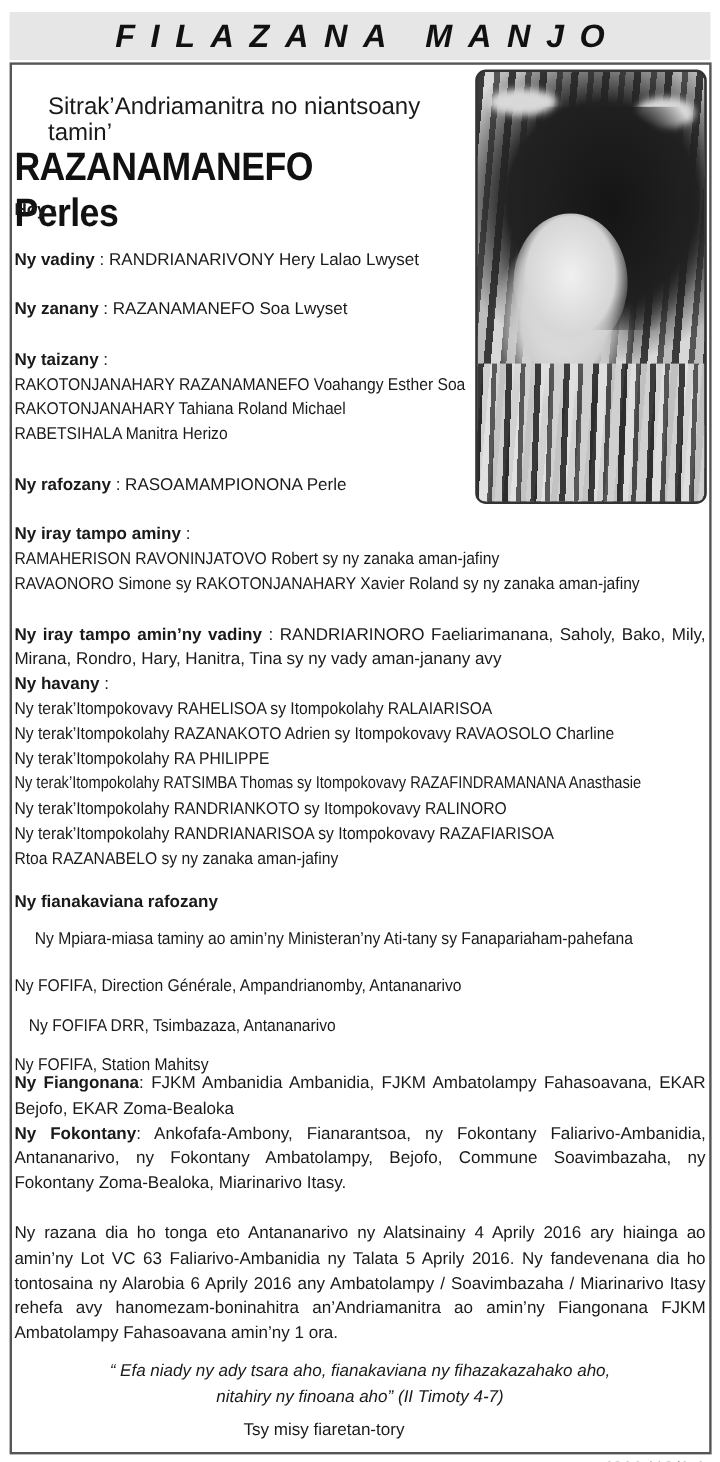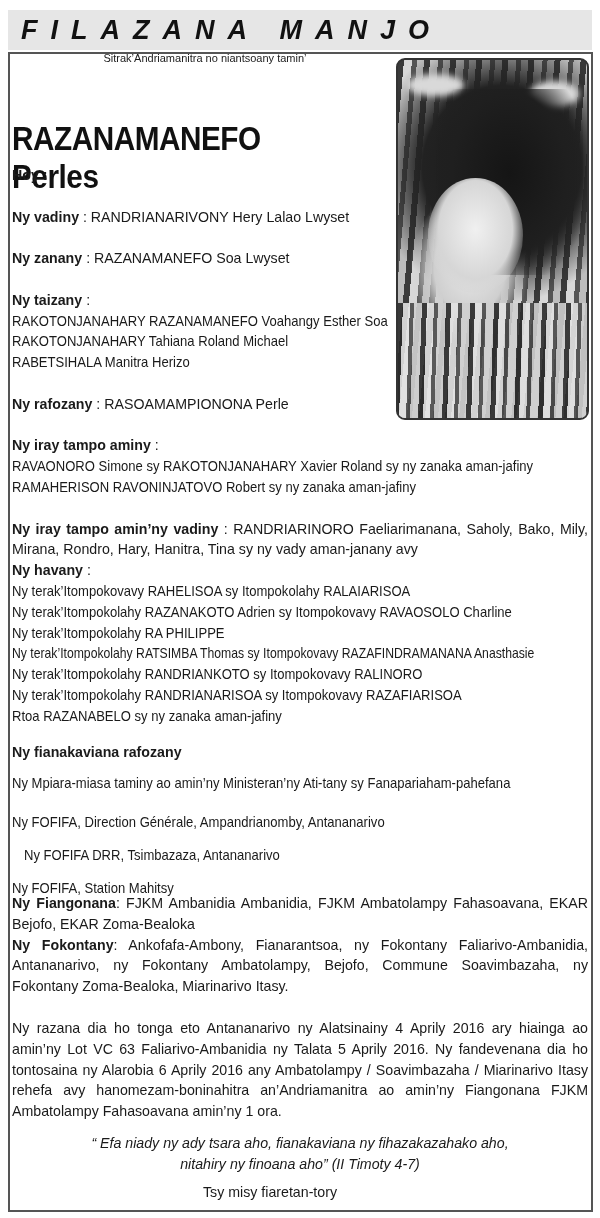--- a/index.html
+++ b/index.html
@@ -1,41 +1,41 @@
 <!DOCTYPE html>
 <html><head>
 <meta charset="utf-8">
 <style>
   html, body { margin: 0; padding: 0; background: #ffffff; }
   body { width: 600px; height: 1218px; position: relative; overflow: hidden;
          font-family: "Liberation Sans", sans-serif; color: #1a1a1a; }
   .header-band { position: absolute; left: 8px; top: 10px; width: 584px; height: 40px;
-                 background: #e6e6e6; display: flex; align-items: center; justify-content: flex-start; }
+                 background: #e6e6e6; display: flex; align-items: center; justify-content: center; }
   .header-title { font-family: "Liberation Sans", sans-serif; font-weight: bold; font-style: italic;
                   font-size: 27px; letter-spacing: 13px; color: #111; padding-left: 13px; }
   .frame { position: absolute; left: 8px; top: 52px; width: 581px; height: 1156px;
            border: 2px solid #555; }
   .photo { position: absolute; left: 396px; top: 58px; width: 193px; height: 362px;
            border: 2px solid #333; border-radius: 9px; overflow: hidden; box-sizing: border-box;
            background:
              radial-gradient(ellipse 42% 28% at 38% 58%, #e8e8e8 0%, #cfcfcf 45%, rgba(60,60,60,0) 75%),
              radial-gradient(ellipse 70% 38% at 55% 30%, #1a1a1a 0%, #222 60%, rgba(40,40,40,0) 100%),
              repeating-linear-gradient(95deg, #3a3a3a 0 6px, #d8d8d8 6px 14px, #555 14px 19px, #bdbdbd 19px 26px),
              #444; }
   .photo .hair { position: absolute; left: 20%; top: 8%; width: 78%; height: 52%;
                  background: radial-gradient(ellipse at 50% 45%, #151515 0%, #1f1f1f 55%, rgba(30,30,30,0) 80%); }
   .photo .face { position: absolute; left: 16%; top: 33%; width: 50%; height: 32%;
                  background: radial-gradient(ellipse at 50% 45%, #f0f0f0 0%, #d6d6d6 55%, rgba(200,200,200,0) 78%);
                  border-radius: 50%; }
   .photo .shirt { position: absolute; left: 0; bottom: 0; width: 100%; height: 32%;
                   background: repeating-linear-gradient(92deg, #2a2a2a 0 5px, #e2e2e2 5px 12px, #4a4a4a 12px 16px, #cfcfcf 16px 24px); opacity: 0.9; }
   .photo .bg-leaf { position: absolute; background: #d9d9d9; filter: blur(3px); border-radius: 50%; }
 
-  .announce { position: absolute; left: 40px; top: 47px; width: 330px; text-align: center;
-              font-size: 11px; line-height: 22px; }
+  .announce { position: absolute; left: 40px; top: 78px; width: 330px; 
+              font-size: 20px; line-height: 22px; }
   .deceased-name { position: absolute; left: 12px; top: 120px; width: 380px;
                    font-family: "Liberation Sans", sans-serif; font-weight: bold; font-size: 33px;
                    letter-spacing: -0.5px; transform: scaleX(0.9); transform-origin: left center; color: #111; }
   .content { position: absolute; left: 12px; top: 165px; width: 576px;
              font-size: 14.2px; line-height: 20.8px; }
   .content p { margin: 0; }
   .b { font-weight: bold; }
   .narrow { display: inline-block; transform: scaleX(0.92); transform-origin: left center; white-space: nowrap; }
   .blk { position: absolute; left: 12px; width: 576px; font-size: 14.2px; line-height: 20.8px; }
   .just { text-align: justify; }
@@ -75,37 +75,37 @@
   <p><span class="b">Ny zanany</span><span> : </span><span>RAZANAMANEFO Soa Lwyset</span></p>
   <p>&nbsp;</p>
   <p><span class="b">Ny taizany</span><span> :</span></p>
   <p><span class="narrow">RAKOTONJANAHARY  RAZANAMANEFO Voahangy Esther Soa</span></p>
   <p><span class="narrow">RAKOTONJANAHARY Tahiana Roland Michael</span></p>
   <p><span class="narrow">RABETSIHALA Manitra Herizo</span></p>
   <p>&nbsp;</p>
   <p><span class="b">Ny rafozany</span><span> : </span><span>RASOAMAMPIONONA Perle</span></p>
   <p>&nbsp;</p>
   <p><span class="b">Ny iray tampo aminy</span><span> :</span></p>
+  <p><span class="narrow">RAMAHERISON RAVONINJATOVO Robert sy ny zanaka aman-jafiny</span></p>
   <p><span class="narrow">RAVAONORO Simone sy RAKOTONJANAHARY Xavier Roland sy ny zanaka aman-jafiny</span></p>
-  <p><span class="narrow">RAMAHERISON RAVONINJATOVO Robert sy ny zanaka aman-jafiny</span></p>
   <p>&nbsp;</p>
   <p class="just"><span class="b">Ny iray tampo amin’ny vadiny</span><span> : </span><span>RANDRIARINORO Faeliarimanana, Saholy, Bako, Mily, Mirana, Rondro, Hary, Hanitra, Tina sy ny vady aman-janany avy</span></p>
   <p><span class="b">Ny havany</span><span> :</span></p>
   <p><span class="narrow">Ny terak’Itompokovavy RAHELISOA sy Itompokolahy RALAIARISOA</span></p>
   <p><span class="narrow">Ny terak’Itompokolahy RAZANAKOTO Adrien sy Itompokovavy RAVAOSOLO Charline</span></p>
   <p><span class="narrow">Ny terak’Itompokolahy RA PHILIPPE</span></p>
   <p><span class="narrow" style="transform:scaleX(0.86);">Ny terak’Itompokolahy RATSIMBA Thomas sy Itompokovavy RAZAFINDRAMANANA Anasthasie</span></p>
   <p><span class="narrow">Ny terak’Itompokolahy RANDRIANKOTO sy Itompokovavy RALINORO</span></p>
   <p><span class="narrow">Ny terak’Itompokolahy RANDRIANARISOA sy Itompokovavy RAZAFIARISOA</span></p>
   <p><span class="narrow">Rtoa RAZANABELO sy ny zanaka aman-jafiny</span></p>
 </div>
 
 <div class="blk" style="top:742px;">
   <p style="margin:0;" class="b">Ny fianakaviana rafozany</p>
-  <p style="margin:10px 0 0 0;"><span class="narrow">Ny Mpiara-miasa taminy ao amin’ny Ministeran’ny Ati-tany sy Fanapariaham-pahefana</span></p>
+  <p style="margin:10px 0 0 0;text-align:center;"><span class="narrow">Ny Mpiara-miasa taminy ao amin’ny Ministeran’ny Ati-tany sy Fanapariaham-pahefana</span></p>
 </div>
 
 <div class="blk" style="top:812px;">
   <p style="margin:0;"><span class="narrow">Ny FOFIFA, Direction Générale, Ampandrianomby, Antananarivo</span></p>
   <p style="margin:12px;"><span class="narrow">Ny FOFIFA DRR, Tsimbazaza, Antananarivo</span></p>
   <p style="margin:0;"><span class="narrow">Ny FOFIFA, Station Mahitsy</span></p>
 </div>
 
 <div class="blk just" style="top:893px;">
   <p style="margin:0;"><span class="b">Ny Fiangonana</span><span>: FJKM Ambanidia Ambanidia, FJKM Ambatolampy Fahasoavana, EKAR Bejofo, EKAR Zoma-Bealoka</span></p>

